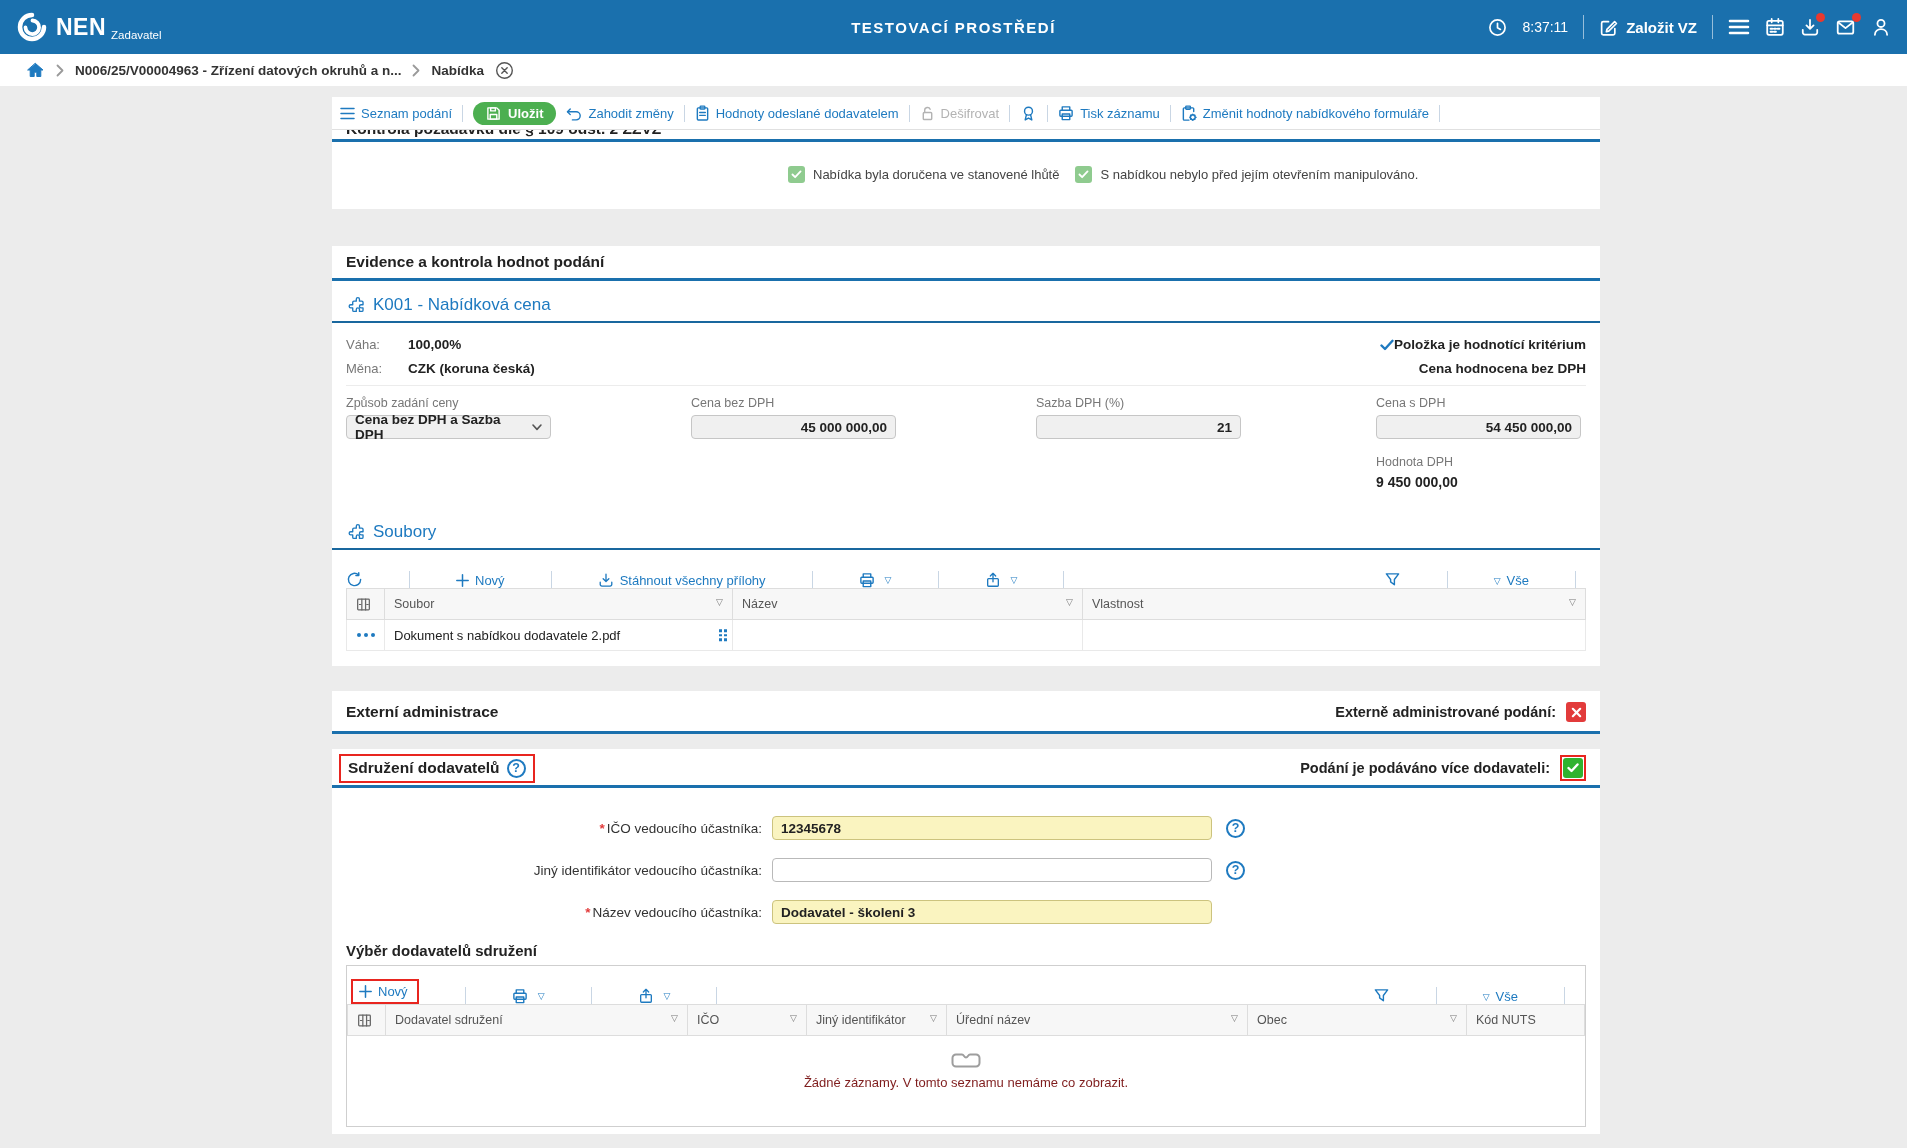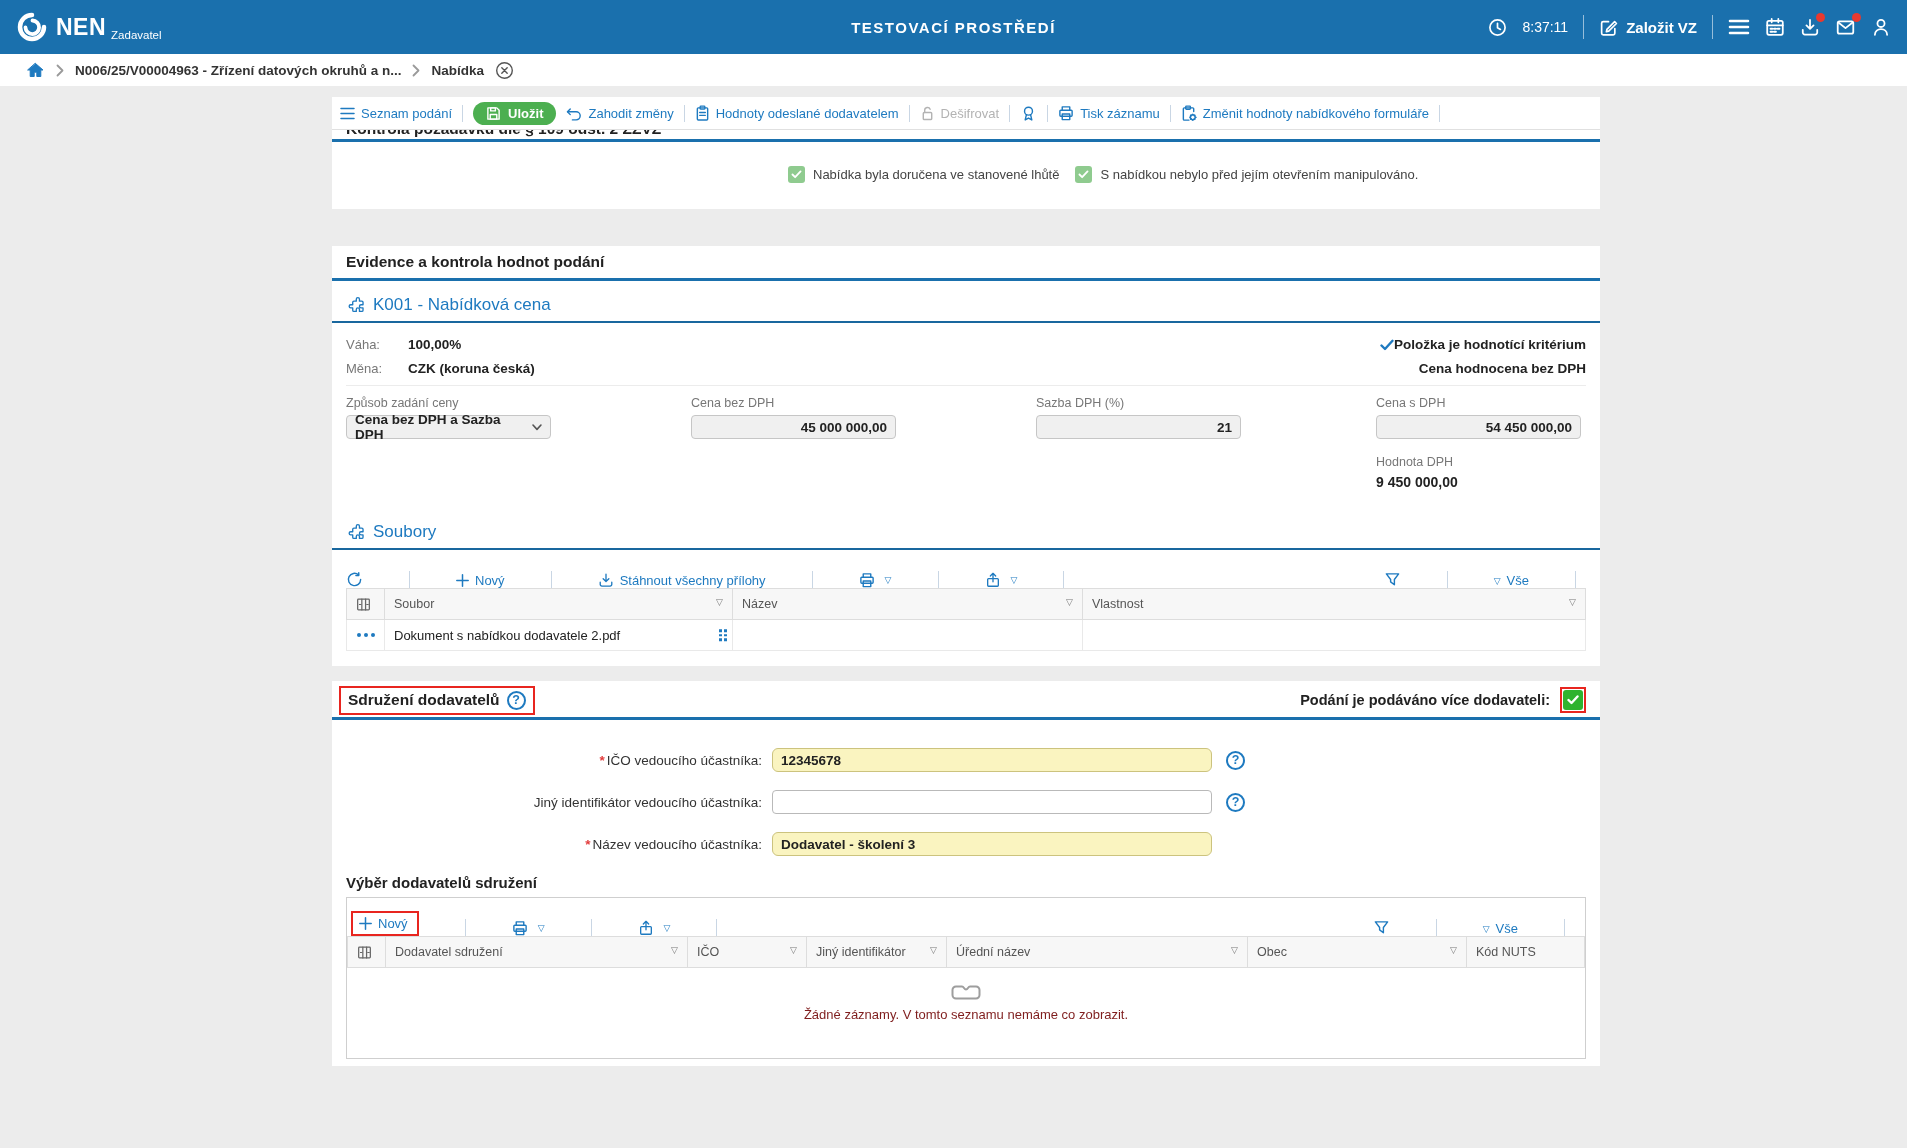--- a/index.html
+++ b/index.html
@@ -93,21 +93,21 @@
   .chk.green { background:#2fb32f; }
   .red-outline { border:2px solid #e8251f; }
   .head-outline { display:inline-flex; align-items:center; gap:7px; padding:3px 7px; }
   .help { width:19px; height:19px; border:2px solid #1e7ac0; border-radius:50%; color:#1e7ac0; font-weight:bold; font-size:12.5px; display:flex; align-items:center; justify-content:center; flex:none; cursor:pointer; }
 
   .form-rows { margin-top:28px; }
   .form-row { display:flex; align-items:center; margin-bottom:18px; }
   .form-label { width:430px; text-align:right; margin-right:10px; font-size:13.5px; color:#333; }
   .req { color:#e23b3b; font-weight:bold; margin-right:2px; }
   .form-input { width:440px; height:24px; border:1px solid #b9b9b9; border-radius:4px; padding:0 8px; font-family:inherit; font-size:13.5px; font-weight:bold; color:#222; background:#fff; }
-  .form-input.yellow { background:#faf4c0; border-color:#ccc37e;border-radius:6px; }
+  .form-input.yellow { background:#faf4c0; border-color:#ccc37e; }
   .form-row .help { margin-left:14px; }
 
   .panel { margin:5px 14px 0; border:1px solid #cfcfcf; }
   .panel .grid-toolbar { padding:0 10px; }
   .novy-outline { border:2px solid #e8251f; padding:3px 9px 3px 6px; margin-left:-6px; display:flex; align-items:center; }
   .empty-state { text-align:center; padding:16px 0 36px; color:#7f1d1d; font-size:13px; }
   .empty-state .txt { margin-top:6px; }
 </style>
 </head>
 <body>
@@ -445,20 +445,34 @@
                 </span>
             </td>
             <td></td>
             <td></td>
           </tr>
         </tbody>
       </table>
     </div>
   </section>
 
+  <section class="card" style="margin-top:25px; padding-top:7px;">
+    <div class="pad flag-row">
+      <span class="sec-head">Externí administrace</span>
+      <span class="flag-right">
+        <span>Externě administrované podání:</span>
+        <span class="chk red">
+          <svg class="st" width="11" height="11" viewBox="0 0 12 12" style="stroke:#fff;stroke-width:2.4;">
+              <path d="M2 2 L10 10 M10 2 L2 10"></path>
+            </svg>
+        </span>
+      </span>
+    </div>
+    <div class="blue-rule" style="margin-top:5px;"></div>
+  </section>
 
   <section class="card" style="margin-top:15px; padding-top:5px; padding-bottom:7px;">
     <div class="pad flag-row" style="height:28px;">
       <span class="head-outline red-outline" style="margin-left:-7px;">
         <span class="sec-head">Sdružení dodavatelů</span>
         <span class="help">?</span>
       </span>
       <span class="flag-right">
         <span>Podání je podáváno více dodavateli:</span>
         <span class="red-outline" style="padding:1px; display:inline-flex;">

